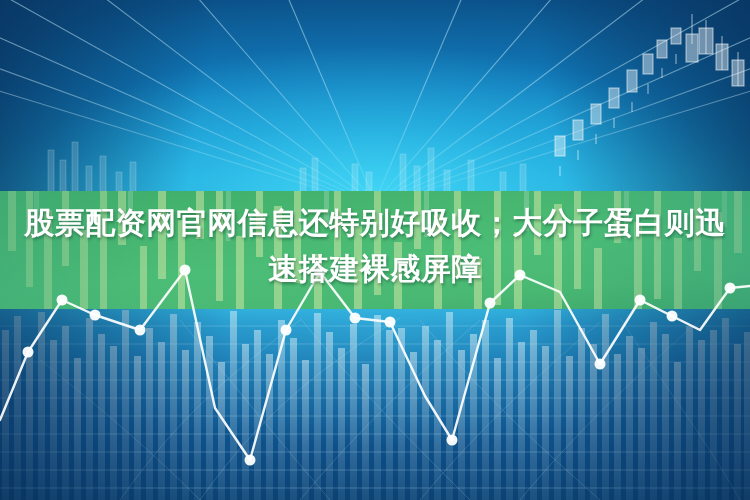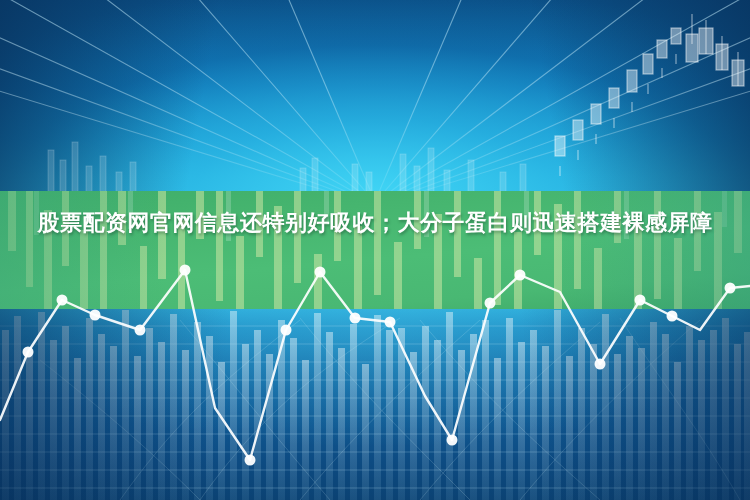--- a/index.html
+++ b/index.html
@@ -99,21 +99,21 @@
   svg.layer { pointer-events: none; }
 
   
   .headline {
     position: absolute;
     left: 0;
     top: 200px;
     width: 750px;
     text-align: center;
     color: #ffffff;
-    font-size: 22px;
+    font-size: 30px;
     font-weight: 700;
     line-height: 46px;
     letter-spacing: 0.5px;
     text-shadow: 1px 2px 3px rgba(20,60,40,0.45);
     padding: 0 14px;
     box-sizing: border-box;
     white-space: normal;
   }
 </style>
 </head>

